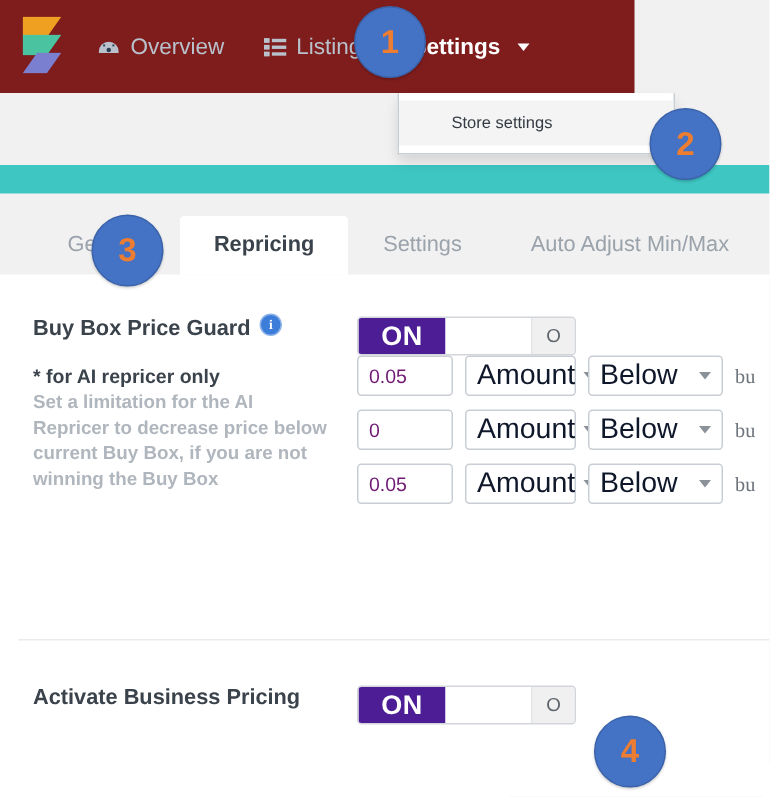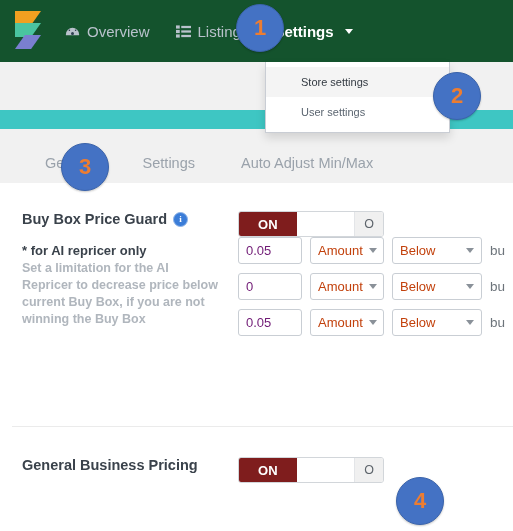--- a/index.html
+++ b/index.html
@@ -18,23 +18,23 @@
     position: relative;
     width: 513px;
     height: 531px;
     overflow: hidden;
   }
 
   
   .navbar {
     position: absolute;
     left: 0; top: 0;
-    width: 513px;
+    width: 423px;
     height: 62px;
-    background: #14532d;
+    background: #7f1d1d;
     display: flex;
     align-items: center;
   }
   .brand {
     width: 48px;
     display: flex;
     align-items: center;
     justify-content: center;
     padding-left: 4px;
   }
@@ -158,21 +158,20 @@
   }
   .sec-right {
     flex: 1;
     padding-top: 2px;
   }
   .sec-title {
     font-size: 14.5px;
     font-weight: bold;
     color: #3a424b;
     display: flex;
-    align-items: center;
     gap: 6px;
     line-height: 20px;
   }
   .sec-sub {
     font-size: 13px;
     font-weight: bold;
     color: #3a424b;
     margin-top: 14px;
   }
   .sec-desc {
@@ -206,23 +205,23 @@
     height: 26px;
     border-radius: 3px;
     border: 1px solid #d2d6da;
     background: #ffffff;
     display: flex;
     align-items: stretch;
     overflow: hidden;
     box-sizing: border-box;
   }
   .toggle .on {
-    background: #7f1d1d;
+    background: #4c1d95;
     color: #ffffff;
-    font-size: 13px;
+    font-size: 18px;
     font-weight: bold;
     width: 58px;
     display: flex;
     align-items: center;
     justify-content: center;
     letter-spacing: .3px;
   }
   .toggle .knob {
     flex: 1;
     background: #ffffff;
@@ -265,39 +264,40 @@
     padding: 0 7px;
     font-family: "Liberation Sans", sans-serif;
     outline: none;
   }
   .sel {
     height: 27px;
     box-sizing: border-box;
     border: 1px solid #c9ced4;
     border-radius: 3px;
     background: #ffffff;
-    font-size: 13px;
-    color: #c2410c;
+    font-size: 19px;
+    color: #0f172a;
     padding: 0 7px;
     display: inline-flex;
     align-items: center;
     gap: 6px;
   }
   .sel.amount { width: 74px; }
   .sel.below  { width: 90px; }
   .chev {
     width: 0; height: 0;
     border-left: 4px solid transparent;
     border-right: 4px solid transparent;
     border-top: 5px solid #8a9199;
     margin-left: auto;
   }
   .row-suffix {
     font-size: 13.5px;
     color: #6d747b;
+    font-family: Liberation Serif, serif;
   }
 
   .divider {
     position: absolute;
     left: 12px; top: 243px;
     width: 501px;
     height: 1px;
     background: #ebebeb;
   }
 
@@ -361,27 +361,27 @@
     </div>
 
     <div class="nav-item active">
       <span>Settings</span>
       <span class="caret"></span>
     </div>
   </div>
 
   <div class="dropdown">
     <div class="dropdown-item hover">Store settings</div>
-    <div class="dropdown-item">User settings</div>
   </div>
 
   <div class="teal-bar"></div>
 
   <div class="tabs">
     <div class="tab">General</div>
+    <div class="tab active">Repricing</div>
     <div class="tab">Settings</div>
     <div class="tab">Auto Adjust Min/Max</div>
   </div>
 
   <div class="panel">
 
     <div class="section" style="padding-top:26px;">
       <div class="sec-left">
         <div class="sec-title">
           <span>Buy Box Price Guard</span>
@@ -437,21 +437,21 @@
           </span>
           <span class="row-suffix">bu</span>
         </div>
       </div>
     </div>
 
     <div class="divider"></div>
 
     <div class="section" style="position:absolute; left:0; top:272px; width:513px;">
       <div class="sec-left">
-        <div class="sec-title">General Business Pricing</div>
+        <div class="sec-title">Activate Business Pricing</div>
       </div>
       <div class="sec-right">
         <div class="toggle">
           <span class="on">ON</span>
           <span class="knob"></span>
           <span class="off">O</span>
         </div>
       </div>
     </div>
 

